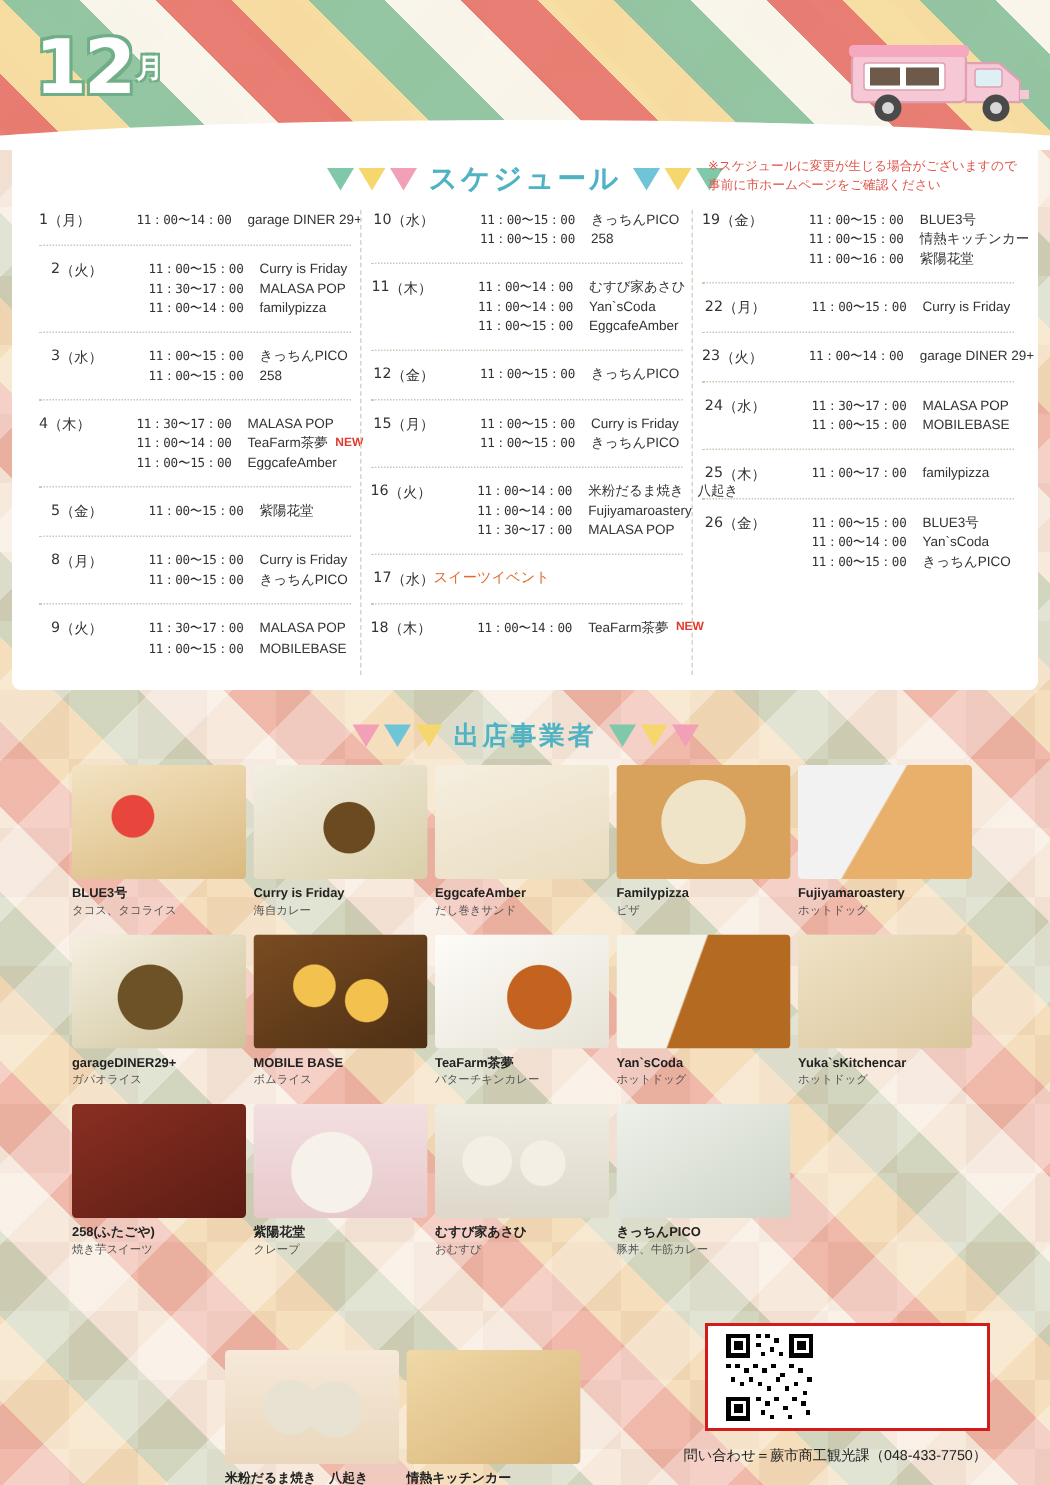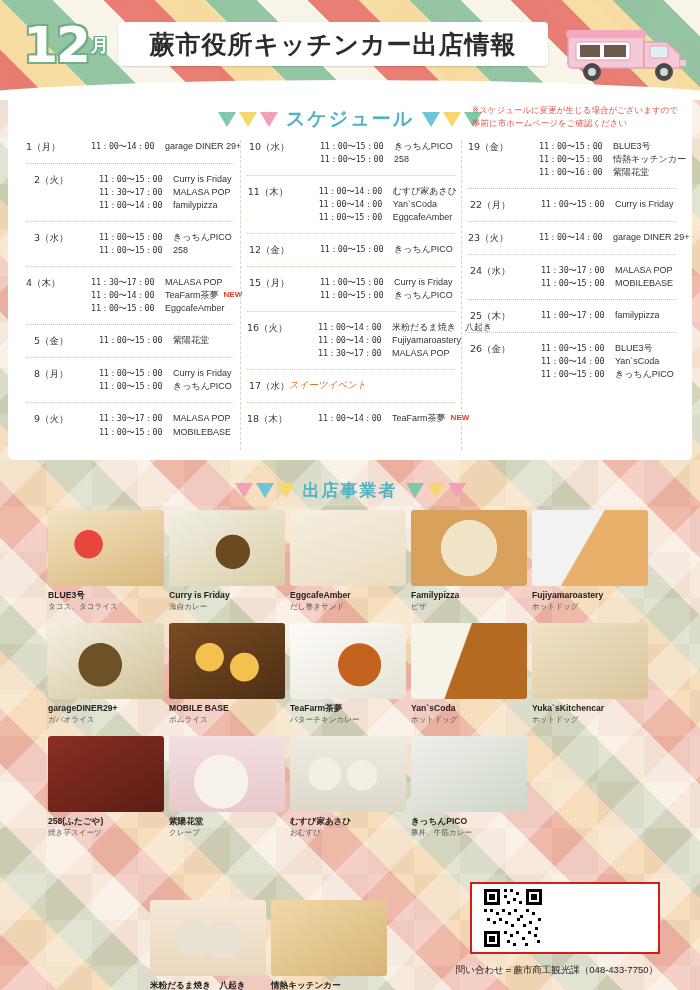--- a/index.html
+++ b/index.html
@@ -117,21 +117,21 @@
     display:flex;padding:0 4px 0 6px;margin-bottom:9px;
     align-items:flex-start;
   }
   .e-day{width:14px;font-size:9.5px;color:#333;text-align:right;padding-top:1px;font-family:"DejaVu Sans",sans-serif;}
   .e-wd{width:26px;font-size:9.5px;color:#333;text-align:center;padding-top:1px;}
   .e-lines{flex:1;}
   .e-line{display:flex;font-size:9px;line-height:1.45;color:#333;white-space:nowrap;}
   .e-time{width:74px;font-family:"DejaVu Sans Mono","Liberation Mono",monospace;font-size:8.4px;letter-spacing:-.2px;color:#333;margin-left:33px;}
   .e-name{font-size:9px;color:#333;}
   .new-tag{color:#e23a2e;font-size:8px;font-weight:bold;margin-left:5px;}
-  .event-line{font-size:9.5px;color:#e06a2e;padding-left:2px;font-style:italic;}
+  .event-line{font-size:9.5px;color:#e06a2e;padding-left:2px;}
   .divider{border-bottom:1px dotted #cfc7b8;margin:0 6px 9px 6px;}
 
   
   .vend-panel{
     position:absolute;left:40px;top:470px;width:620px;height:500px;
   }
   .vend-title-row{
     position:absolute;left:0;top:8px;width:620px;height:24px;
     display:flex;align-items:center;justify-content:center;gap:8px;
   }
@@ -173,23 +173,20 @@
 <div class="page">
   <div class="bg-checks"></div>
   <div class="bg-soft"></div>
 
   <div class="header">
     <div class="header-bg"></div>
     <div class="header-wave"></div>
     <div class="month-badge">
       <span class="month-num">12</span>
       <span class="month-kanji">月</span>
-    </div>
-    <div class="title-ribbon">
-      <span>蕨市役所キッチンカー出店情報</span>
     </div>
     <div class="truck">
       <svg viewBox="0 0 130 72">
         <rect x="6" y="20" width="76" height="32" rx="4" fill="#f6c8d6" stroke="#e0a0b4" stroke-width="1.5"></rect>
         <rect x="14" y="26" width="54" height="18" rx="2" fill="#ffffff" stroke="#e0a0b4" stroke-width="1"></rect>
         <rect x="18" y="29" width="20" height="12" fill="#6e5a4a"></rect>
         <rect x="42" y="29" width="22" height="12" fill="#6e5a4a"></rect>
         <path d="M82 26 L104 26 L118 38 L118 52 L82 52 Z" fill="#f6c8d6" stroke="#e0a0b4" stroke-width="1.5"></path>
         <rect x="88" y="30" width="18" height="12" rx="2" fill="#dff0f4" stroke="#e0a0b4" stroke-width="1"></rect>
         <rect x="4" y="14" width="80" height="8" rx="3" fill="#f6a8c0"></rect>

